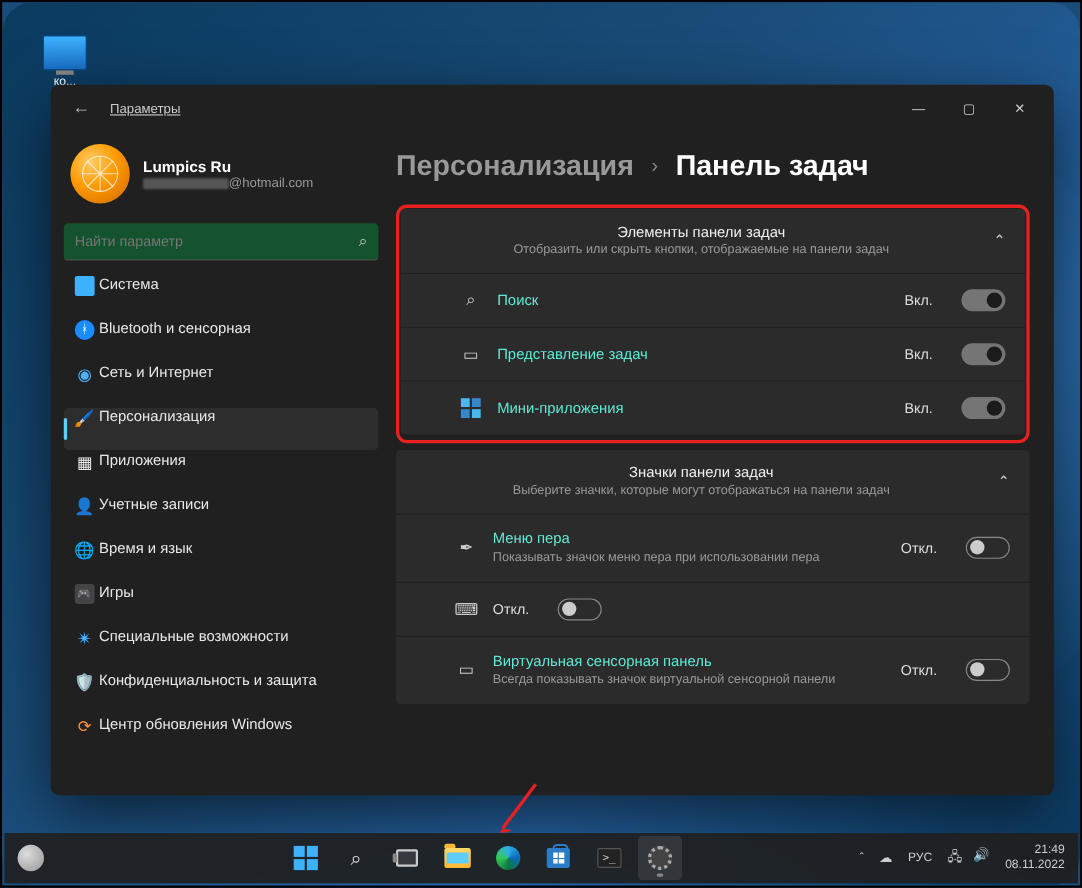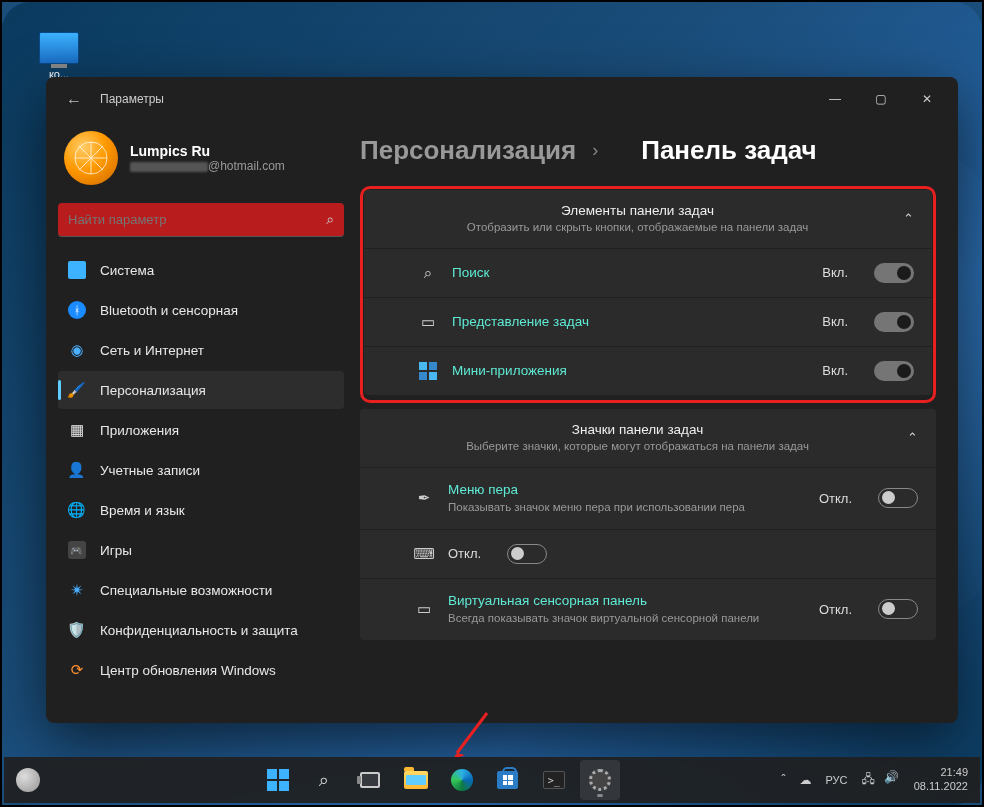--- a/index.html
+++ b/index.html
@@ -8,58 +8,58 @@
   .bloom { position: absolute; right: -80px; bottom: 120px; width: 600px; height: 600px; background: radial-gradient(circle at 60% 50%, rgba(100,180,255,0.25) 0%, rgba(100,180,255,0.08) 40%, transparent 70%); border-radius: 50%; transform: rotate(-15deg); }
   .desk-icon { position: absolute; left: 22px; color: #fff; font-size: 11px; text-align: center; width: 70px; }
   .desk-icon .ic { width: 40px; height: 32px; margin: 0 auto 4px; }
   .desk-icon.pc { top: 30px; }
   .desk-icon.pc .ic { background: linear-gradient(180deg, #3db3ff 0%, #1a6fc7 100%); border: 1px solid #0a4a8a; border-radius: 2px; position: relative; }
   .desk-icon.pc .ic::after { content:''; position:absolute; bottom:-5px; left:50%; transform:translateX(-50%); width:16px; height:4px; background:#888; }
 
   .settings-window { position: absolute; left: 44px; top: 75px; width: 912px; height: 646px; background: #202020; border-radius: 8px; box-shadow: 0 20px 60px rgba(0,0,0,0.6); overflow: hidden; display: flex; flex-direction: column; }
   .titlebar { height: 44px; display: flex; align-items: center; padding: 0 8px 0 14px; color: #ddd; }
   .tb-back { width: 28px; height: 28px; display: flex; align-items: center; justify-content: center; color: #bbb; font-size: 16px; }
-  .tb-title { margin-left: 12px; font-size: 12px; color:#ccc; }
+  .tb-title { margin-left: 12px; font-size: 12px; color:#ccc;text-decoration:underline; }
   .tb-spacer { flex: 1; }
   .tb-btn { width: 46px; height: 32px; display: flex; align-items: center; justify-content: center; color: #ccc; font-size: 12px; }
 
   .win-body { flex:1; display: flex; overflow: hidden; }
   .sidebar { width: 310px; padding: 6px 12px 12px 12px; display: flex; flex-direction: column; overflow-y: auto; }
   .account { display: flex; align-items: center; gap: 12px; padding: 4px 6px 14px 6px; }
   .avatar { width: 54px; height: 54px; border-radius: 50%; background: radial-gradient(circle at 35% 30%, #ffcc66 0%, #ff9900 45%, #cc6600 100%); display:flex; align-items:center; justify-content:center; font-size:26px; }
   .avatar svg { width:36px; height:36px; }
   .acc-info .name { color: #fff; font-size: 14px; font-weight: 600; }
   .acc-info .email { color: #999; font-size: 12px; }
   .acc-info .email .blur { display:inline-block; width:78px; height:10px; background:#555; border-radius:2px; vertical-align:middle; filter: blur(1px); }
 
-  .search-box { display: flex; align-items: center; background: #b91c1c; border-radius: 4px; height: 34px; padding: 0 10px; margin: 4px 0 14px 0; border-bottom: 1px solid #555;}
+  .search-box { display: flex; align-items: center; background: #14532d; border-radius: 4px; height: 34px; padding: 0 10px; margin: 4px 0 14px 0; border-bottom: 1px solid #555;}
   .search-box input { flex:1; background: transparent; border: none; outline: none; color: #ccc; font-size: 13px; }
   .search-box .sicon { color: #ccc; font-size: 14px; }
 
-  .nav-item { display: flex; align-items: center; gap: 14px; height: 38px; padding: 0 10px; border-radius: 4px; color: #e8e8e8; font-size: 13.5px; cursor: default; margin-bottom: 2px; position: relative;}
+  .nav-item { display: flex; gap: 4px; height: 38px; padding: 0 10px; border-radius: 4px; color: #e8e8e8; font-size: 13.5px; cursor: default; margin-bottom: 2px; position: relative;}
   .nav-item.active { background: #2d2d2d; }
   .nav-item.active::before { content:''; position:absolute; left:0; top:9px; bottom:9px; width:3px; background:#60cdff; border-radius:2px; }
   .nav-icon { width: 18px; height: 18px; display: inline-flex; align-items: center; justify-content: center; font-size:15px;}
   .nav-icon.system{ background:#3db3ff; border-radius:2px;}
   .nav-icon.bt{ background:#1a8cff; border-radius:50%; color:#fff; font-size:11px;}
   .nav-icon.net{ color:#4ab0ff;}
   .nav-icon.pers{}
   .nav-icon.apps{ }
   .nav-icon.accounts{ color:#4ab0ff; }
   .nav-icon.time{ }
   .nav-icon.gaming{ background:#444; border-radius:3px; font-size:10px;}
   .nav-icon.access{ color:#4ab0ff; font-size:17px;}
   .nav-icon.priv{ }
   .nav-icon.update{ color:#ff9030; }
 
   .content { flex:1; padding: 0 22px 16px 4px; overflow-y: auto; }
   .breadcrumb { display: flex; align-items: center; gap: 16px; padding: 14px 0 20px 0; }
   .bc-parent { color: #999; font-size: 26px; font-weight: 600; }
   .bc-sep { color: #888; font-size: 18px; }
-  .bc-current { color: #fff; font-size: 26px; font-weight: 600; margin-left: 27px; }
+  .bc-current { color: #fff; font-size: 26px; font-weight: 600; }
 
   .highlight-box { border: 3px solid #e82020; border-radius: 10px; padding: 1px; }
   .section-card { background: #2b2b2b; border-radius: 4px; margin-bottom: 4px; }
   .section-head { display: flex; align-items: center; padding: 13px 18px; gap: 10px; }
   .section-head .txt { flex:1;text-align:center; }
   .section-head .title { color: #eee; font-size: 13.5px; }
   .section-head .desc { color: #999; font-size: 11.5px; margin-top: 2px; line-height:1.3;}
   .chev { color: #ccc; font-size: 13px; }
   .setting-row { display: flex; align-items: center; padding: 14px 18px 14px 54px; border-top: 1px solid #202020; gap: 14px; }
   .setting-row .ricon { width: 20px; display:flex; align-items:center; justify-content:center; color:#ccc; font-size:15px;}

